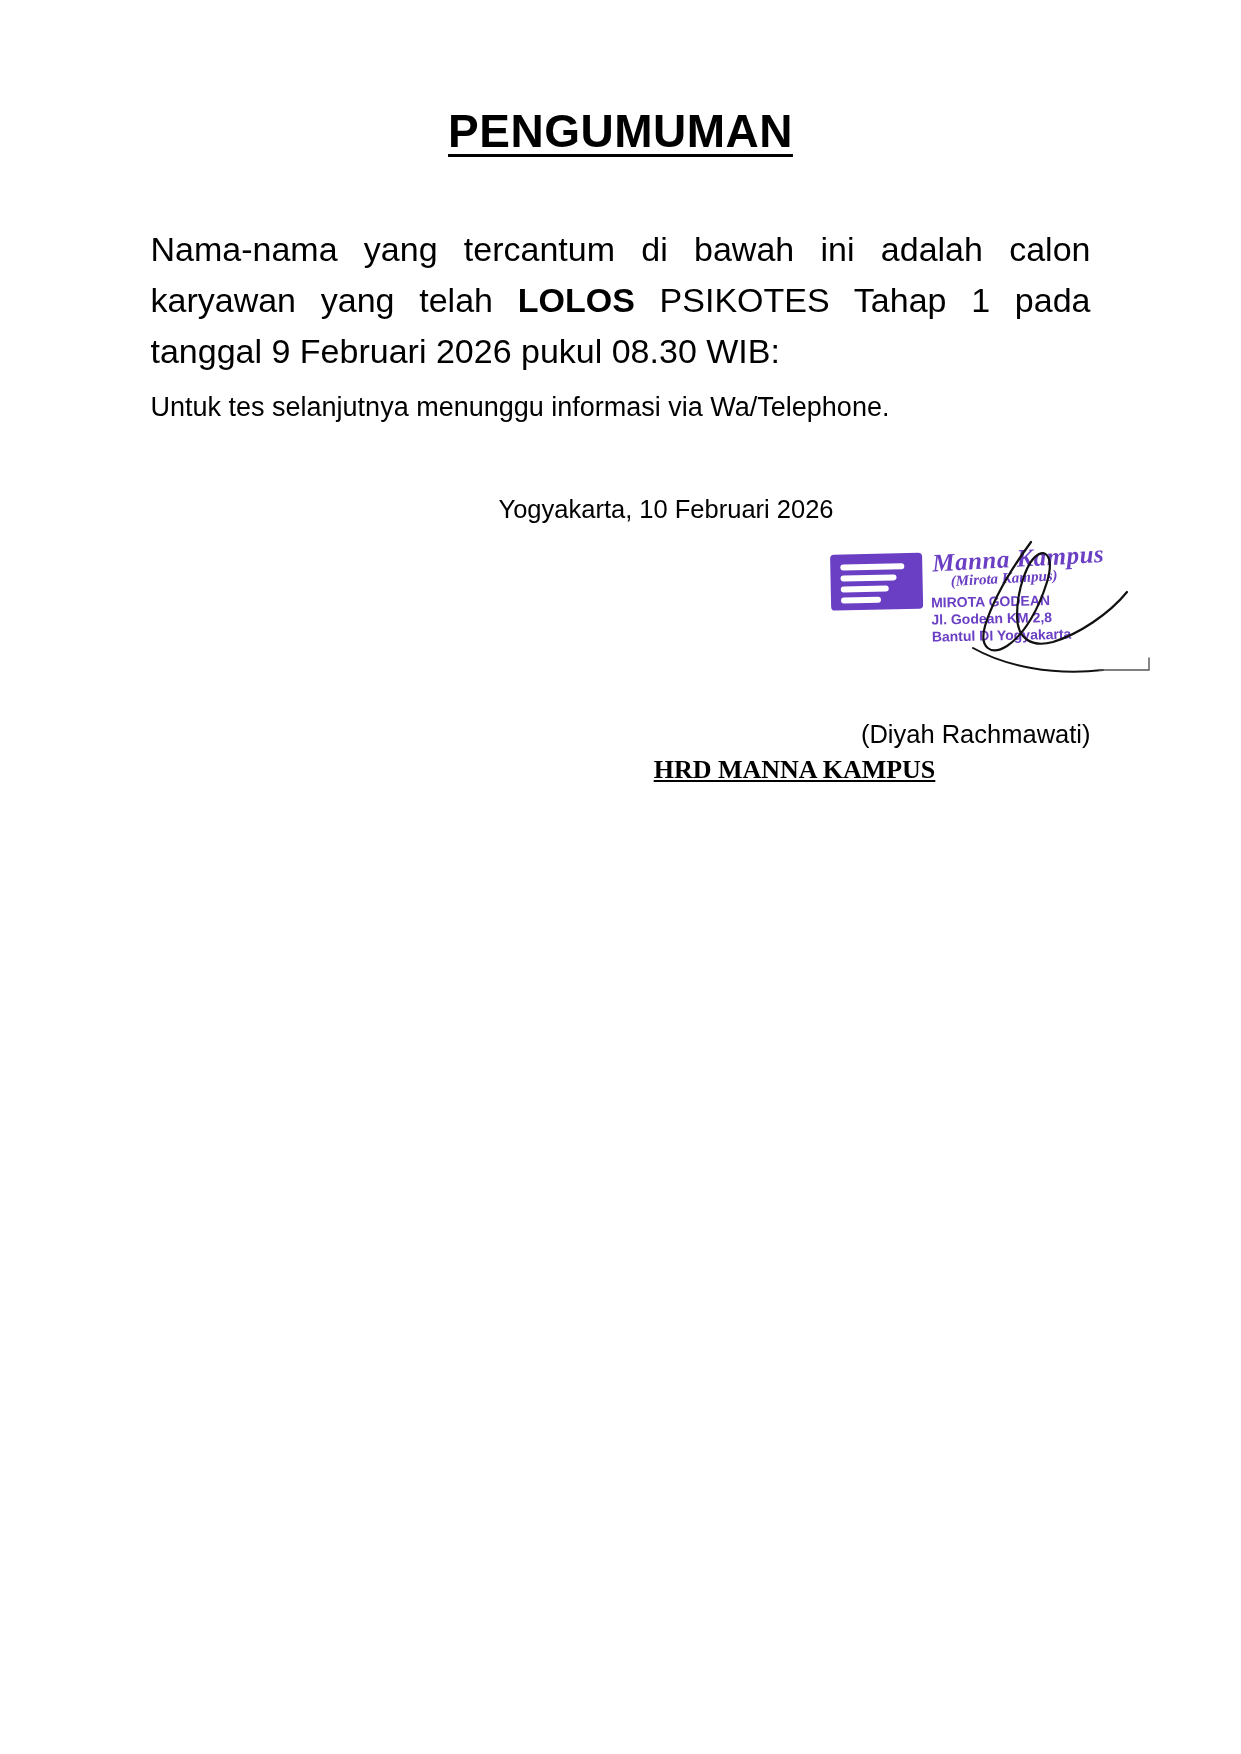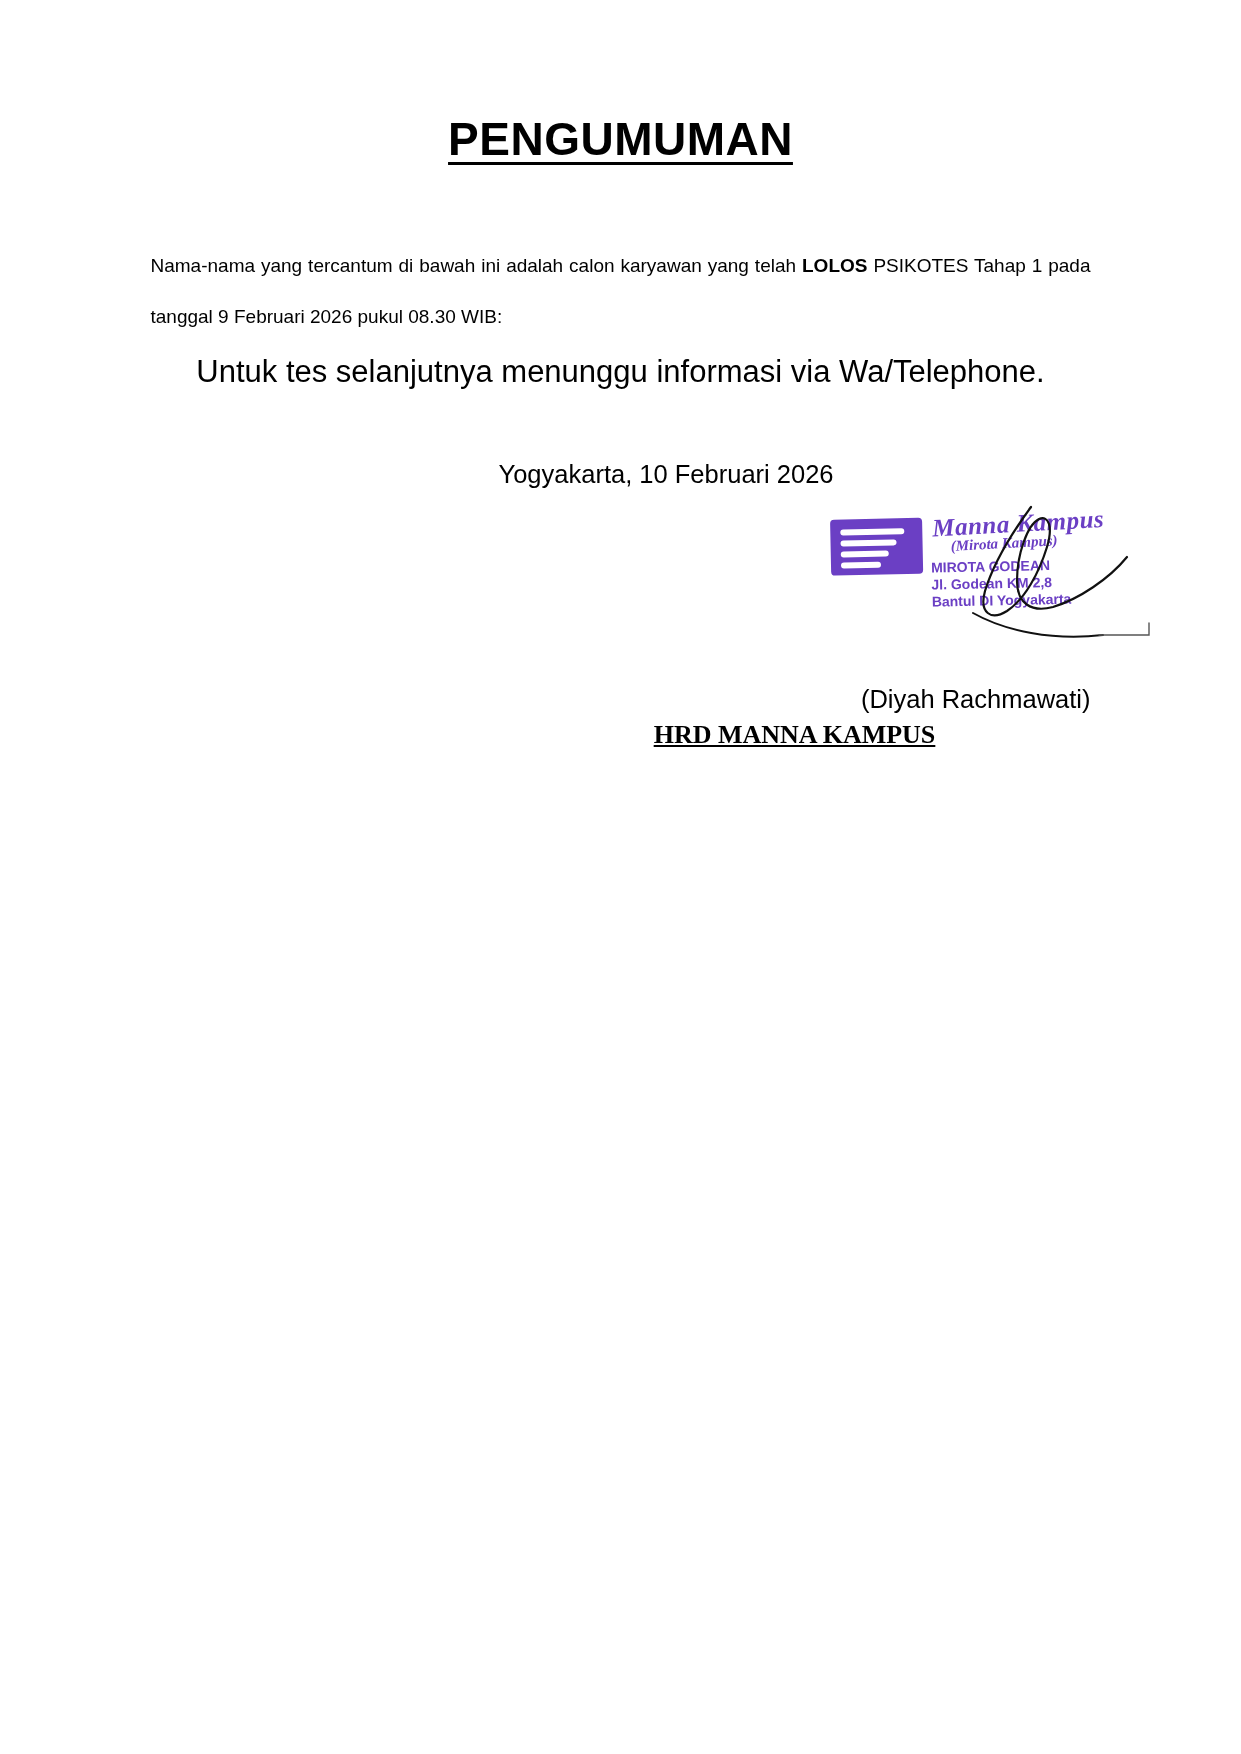--- a/index.html
+++ b/index.html
@@ -21,30 +21,30 @@
     padding: 0;
   }
   .doc-title {
     text-align: center;
     font-size: 46px;
     font-weight: bold;
     letter-spacing: 0.5px;
     text-decoration: underline;
     text-underline-offset: 7px;
     text-decoration-thickness: 3px;
-    margin: 8px;
+    margin: 0;
     padding-top: 104px;
   }
   .body-block {
     margin: 0 auto;
     width: 940px;
     padding-top: 66px;
   }
   .para {
-    font-size: 19px;
+    font-size: 34px;
     line-height: 51px;
     text-align: justify;
     text-justify: inter-word;
     margin: 0;
   }
   .para b { font-weight: bold; }
   .names {
     margin: 7px 0 0 0;
     padding-left: 62px;
     list-style-position: outside;
@@ -52,24 +52,23 @@
   .names li {
     font-size: 25.5px;
     line-height: 45px;
     font-weight: bold;
     padding-left: 14px;
   }
   .names li::marker {
     font-weight: bold;
   }
   .para-after {
-    font-size: 31px;
+    font-size: 27px;
     line-height: 48px;
     margin: 6px 0 0 0;
-    text-align: center;
   }
   .place-date {
     font-size: 25.5px;
     text-align: left;
     margin: 64px 0 0 0;
     padding-left: 348px;
   }
   .sign-zone {
     position: relative;
     height: 190px;

